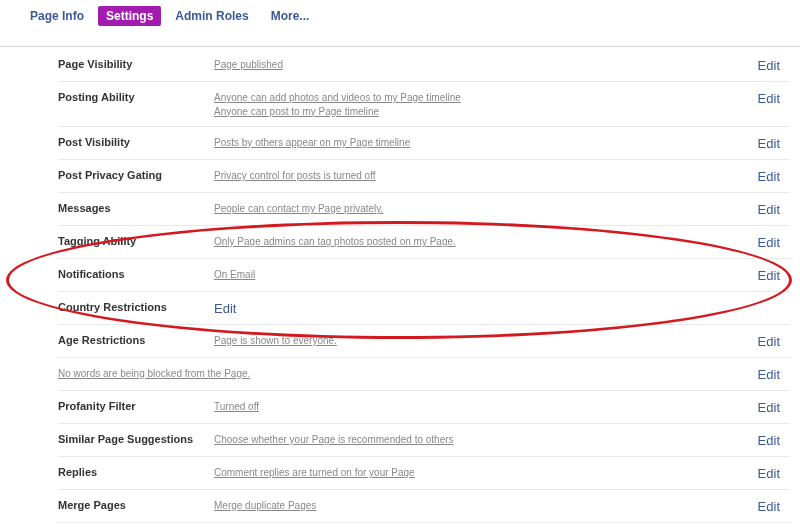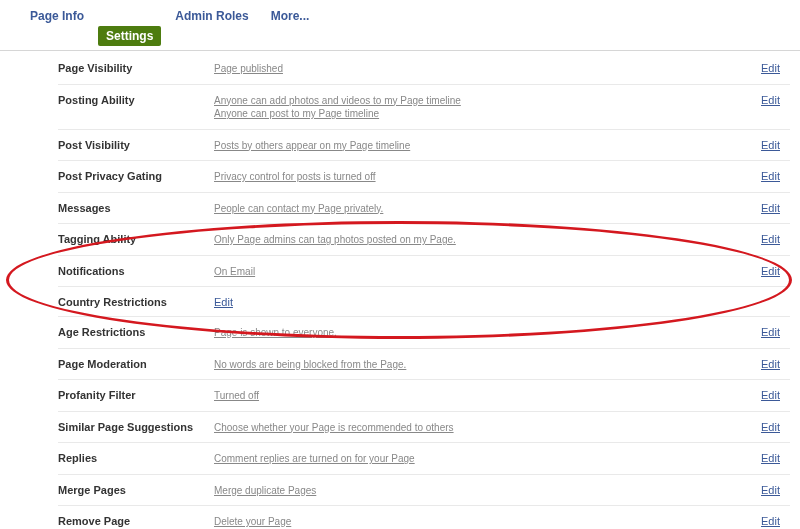--- a/index.html
+++ b/index.html
@@ -6,35 +6,34 @@
   body {
     font-family: "Lucida Grande", Tahoma, Verdana, Arial, sans-serif;
     font-size: 11px;
     color: #333;
     background: #fff;
     width: 800px;
   }
   .tabs {
     display: flex;
     gap: 6px;
-    padding: 6px 8px 4px 22px;
+    padding: 6px 8px 20px 22px;
     border-bottom: 1px solid #d6d6d6;
   }
   .tab {
     font-size: 12px;
     font-weight: bold;
     color: #3b5998;
     padding: 3px 8px;
     border-radius: 2px;
     cursor: pointer;
   }
   .tab.active {
-    background: #4d7c0f;
+    background: #a21caf;
     color: #fff;
-    margin-top: 20px;
   }
   .settings {
     padding: 2px 10px 2px 22px;
   }
   .row {
     display: flex;
     align-items: flex-start;
     border-bottom: 1px solid #e9e9e9;
     padding: 9px 0 8px 0;
     margin-left: 36px;
@@ -49,24 +48,23 @@
   }
   .row .value {
     flex: 1;
     color: #888;
     font-size: 10px;
     line-height: 1.35;
     text-decoration: underline;
   }
   .row .edit {
     color: #3b5998;
-    font-size: 11px;
+    font-size: 13px;
     cursor: pointer;
     padding-right: 10px;
-    text-decoration: underline;
   }
   .annotation {
     position: absolute;
     left: 6px;
     top: 221px;
     width: 786px;
     height: 118px;
     border: 3px solid #d4181f;
     border-radius: 50%;
     pointer-events: none;
@@ -137,21 +135,20 @@
       <div class="edit">Edit</div>
     </div>
 
     <div class="row">
       <div class="label">Age Restrictions</div>
       <div class="value">Page is shown to everyone.</div>
       <div class="edit">Edit</div>
     </div>
 
     <div class="row">
-      <div class="label">Page Moderation</div>
       <div class="value">No words are being blocked from the Page.</div>
       <div class="edit">Edit</div>
     </div>
 
     <div class="row">
       <div class="label">Profanity Filter</div>
       <div class="value">Turned off</div>
       <div class="edit">Edit</div>
     </div>
 

